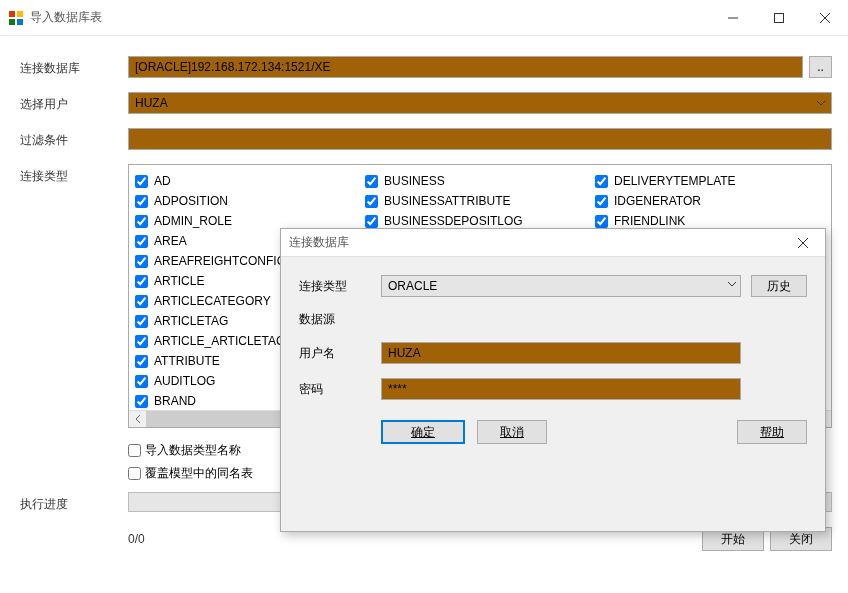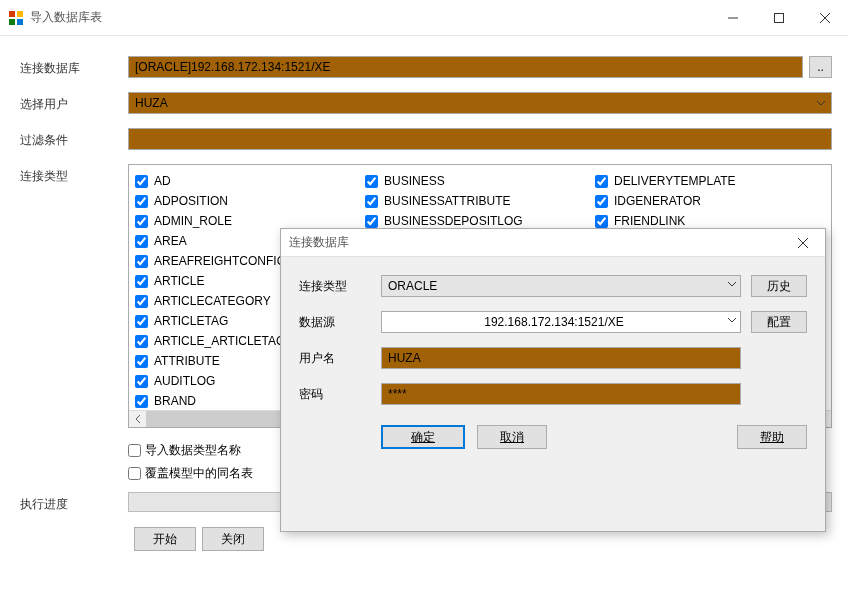--- a/index.html
+++ b/index.html
@@ -49,21 +49,21 @@
 .dialog { position:absolute; left:280px; top:228px; width:546px; height:304px; background:#f0f0f0; border:1px solid #aaa; box-shadow: 3px 3px 10px rgba(0,0,0,0.25); }
 .dialog .dtitle { height:28px; background:#fff; border-bottom:1px solid #e0e0e0; display:flex; align-items:center; padding:0 8px; color:#555; }
 .dialog .dtitle .t { flex:1; }
 .dialog .dclose { width:28px; height:28px; display:flex; align-items:center; justify-content:center; cursor:pointer; }
 .dialog .dbody { padding: 18px 18px 0 18px; }
 .drow { display:flex; align-items:center; margin-bottom: 14px; gap: 10px; }
 .drow .dlabel { width: 72px; }
 .drow .dfield { flex:1; display:flex; gap:10px; }
 .drow .dbtn { width:56px; height:22px; background:#e1e1e1; border:1px solid #adadad; cursor:pointer; }
 .dcombo-wrap { position:relative; flex:1; }
-.dcombo-wrap input, .dcombo-wrap .combo-face { width:100%; height:22px; border:1px solid #aaa; padding:0 20px 0 6px; background:#fff;text-align:center; }
+.dcombo-wrap input, .dcombo-wrap .combo-face { width:100%; height:22px; border:1px solid #aaa; padding:0 20px 0 6px; background:#fff; }
 .dcombo-wrap .combo-face { background:#e5e5e5; display:flex; align-items:center; }
 .dcombo-wrap .dchev { position:absolute; right:4px; top:3px; pointer-events:none; }
 .dchecks { margin-left: 82px; }
 .dchecks label { display:flex; align-items:center; gap:4px; margin-bottom:6px; }
 .dbuttons { display:flex; justify-content:flex-start; gap:12px; margin-top:20px; margin-left:82px;text-decoration:underline; }
 .dbuttons .primary { border:2px solid #0078d7; background:#e1e1e1; height:24px; padding:0 28px; cursor:pointer; }
 .dbuttons .norm { height:24px; padding:0 22px; background:#e1e1e1; border:1px solid #adadad; cursor:pointer; }
 .dbuttons .help { margin-left:auto; }
 
 .chev-svg { width:10px; height:10px; }
@@ -239,20 +239,21 @@
         <span>覆盖模型中的同名表</span>
       </label>
   </div>
 
   <div class="row">
     <div class="label">执行进度</div>
     <div class="progress-bar"></div>
   </div>
 
   <div class="bottom">
+    <div class="counter">0/0</div>
     <button class="btn">开始</button>
     <button class="btn">关闭</button>
   </div>
 
 </div>
 
 <div class="dialog">
   <div class="dtitle">
     <span class="t">连接数据库</span>
     <div class="dclose">
@@ -274,29 +275,20 @@
           <span class="dchev"><svg class="chev-svg" viewBox="0 0 10 10">
                 <path d="M1 3 L5 7 L9 3" fill="none" stroke="#333"></path>
               </svg></span>
         </div>
         <button class="dbtn">历史</button>
       </div>
     </div>
 
     <div class="drow">
       <div class="dlabel">数据源</div>
-      <div class="dfield">
-        <div class="dcombo-wrap">
-          <input type="text" value="192.168.172.134:1521/XE" style="">
-          <span class="dchev"><svg class="chev-svg" viewBox="0 0 10 10">
-                <path d="M1 3 L5 7 L9 3" fill="none" stroke="#333"></path>
-              </svg></span>
-        </div>
-        <button class="dbtn">配置</button>
-      </div>
     </div>
 
     <div class="drow">
       <div class="dlabel">用户名</div>
       <div class="dfield">
         <input class="text" type="text" style="flex: 1 1 0%;" value="HUZA">
         <div style="width:56px"></div>
       </div>
     </div>
 

